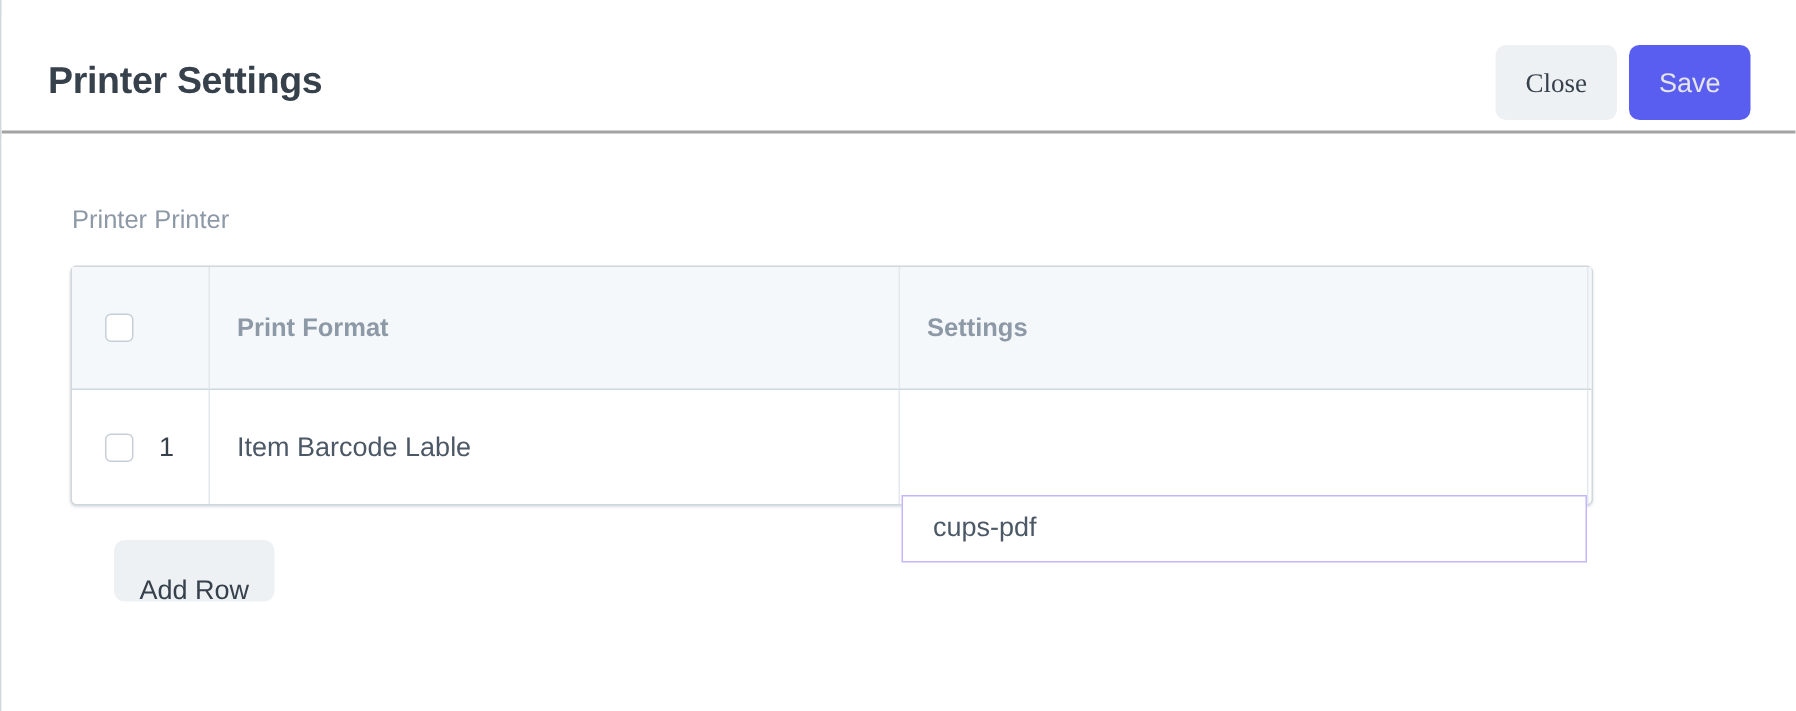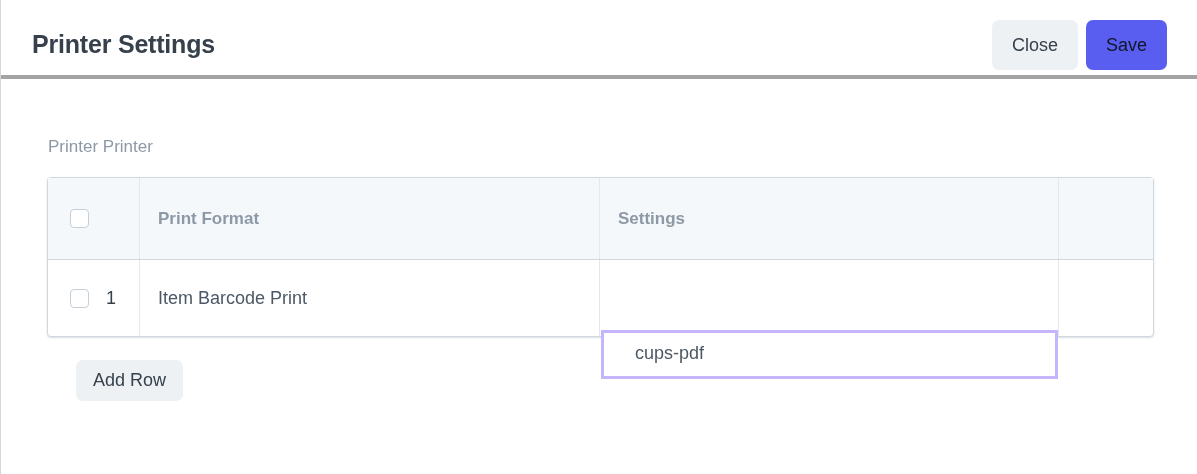--- a/index.html
+++ b/index.html
@@ -14,24 +14,24 @@
     font-family: "Liberation Sans", sans-serif;
     background: #ffffff;
     color: #36414c;
     position: relative;
     border-left: 1px solid #d1d8dd;
   }
 
   
   .page-head {
     position: absolute;
-    left: 0; top: 0;
+    left: 0; top: 10px;
     width: 1197px;
     height: 79px;
-    border-bottom: 4px solid #a3a3a3;
+    border-bottom: 2px solid #a3a3a3;
     background: #ffffff;
   }
 
   .page-title {
     position: absolute;
     left: 31px;
     top: 30px;
     font-size: 25px;
     font-weight: bold;
     letter-spacing: -0.2px;
@@ -57,25 +57,26 @@
     line-height: 50px;
     padding: 0 20px;
     cursor: pointer;
     white-space: nowrap;
     text-align: center;
   }
 
   .btn-secondary {
     background: #eef1f4;
     color: #36414c;
+    font-family: Liberation Serif, serif;
   }
 
   .btn-primary {
     background: #5a5ef0;
-    color: #0f172a;
+    color: #e5e5e5;
   }
 
   
   .form-body {
     position: absolute;
     left: 0;
     top: 93px;
     width: 1197px;
     height: 381px;
     background: #ffffff;
@@ -88,21 +89,21 @@
     font-size: 17px;
     color: #8d99a6;
     white-space: nowrap;
   }
 
   
   .grid {
     position: absolute;
     left: 46px;
     top: 84px;
-    width: 1107px;
+    width: 1015px;
     background: #ffffff;
     border: 1px solid #d1d8dd;
     border-radius: 4px;
     box-shadow: 0 1px 2px rgba(150,160,175,0.35);
     overflow: visible;
   }
 
   .grid-row {
     display: flex;
     width: 100%;
@@ -171,42 +172,42 @@
     padding: 0 18px;
   }
 
   
   .dropdown {
     position: absolute;
     left: 600px;
     top: 330px;
     width: 457px;
     background: #ffffff;
-    border: 3px solid #c4b5fd;
+    border: 1px solid #c4b5fd;
     z-index: 30;
-    padding: 6px 0 8px 11px;
+    padding: 6px 0 8px 0;
   }
 
   .dropdown-item {
     font-size: 18px;
     color: #4c5866;
     line-height: 29px;
     padding: 0 0 0 20px;
     white-space: nowrap;
     cursor: pointer;
   }
 
   
   .add-row-btn {
     position: absolute;
     left: 75px;
     top: 267px;
     height: 41px;
     line-height: 41px;
-    padding: 0 17px;
+    padding: 13px 17px;
     font-size: 18px;
     border: none;
     border-radius: 7px;
     background: #eef1f4;
     color: #36414c;
     font-family: "Liberation Sans", sans-serif;
     cursor: pointer;
     white-space: nowrap;
   }
 </style>
@@ -234,21 +235,21 @@
       <div class="cell col-format">Print Format</div>
       <div class="cell col-printer">Settings</div>
       <div class="cell col-blank"></div>
     </div>
 
     <div class="grid-row grid-body">
       <div class="cell col-check">
         <span class="checkbox"></span>
         <span class="row-index">1</span>
       </div>
-      <div class="cell col-format">Item Barcode Print</div>
+      <div class="cell col-format">Item Barcode Lable</div>
       <div class="cell col-printer">
         <input class="printer-input" type="text" value="" style="">
       </div>
       <div class="cell col-blank"></div>
     </div>
 
   </div>
 
   <button class="add-row-btn">Add Row</button>
 

